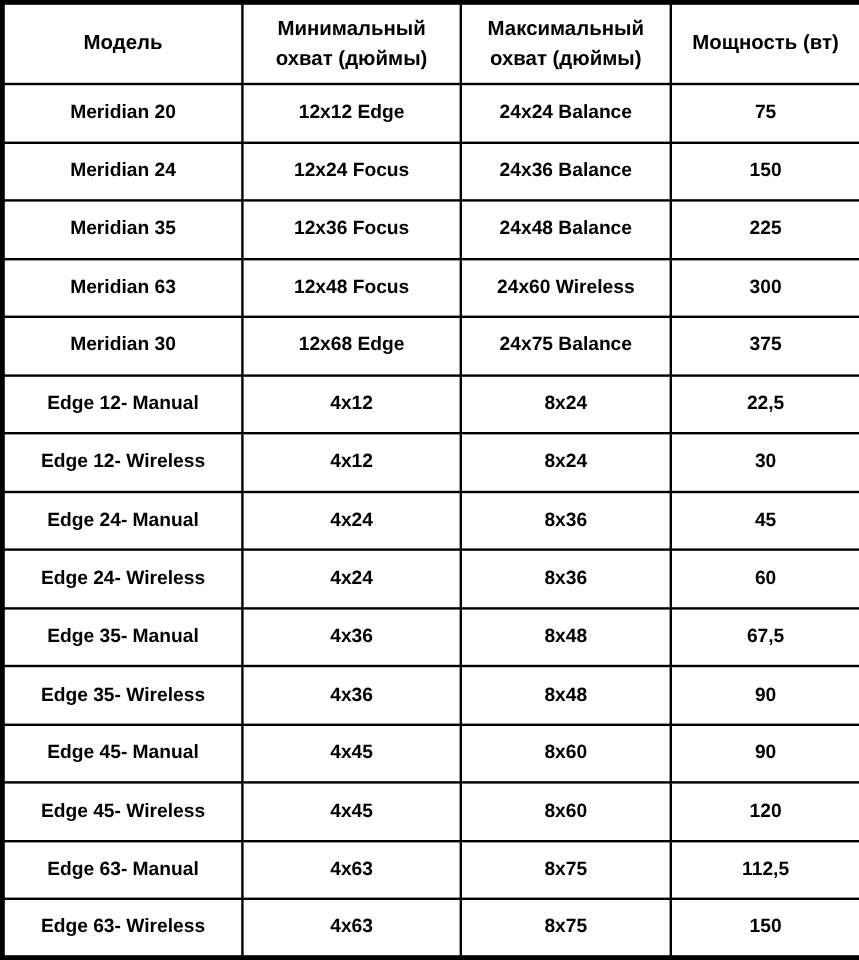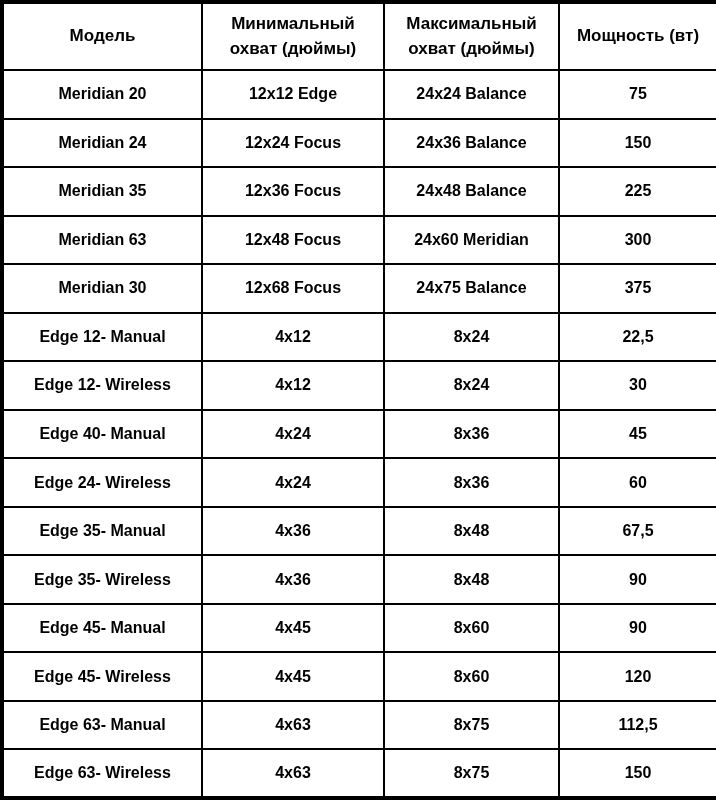--- a/index.html
+++ b/index.html
@@ -78,43 +78,43 @@
         </tr>
         <tr>
           <td>Meridian 35</td>
           <td>12x36 Focus</td>
           <td>24x48 Balance</td>
           <td>225</td>
         </tr>
         <tr>
           <td>Meridian 63</td>
           <td>12x48 Focus</td>
-          <td>24x60 Meridian</td>
+          <td>24x60 Wireless</td>
           <td>300</td>
         </tr>
         <tr>
           <td>Meridian 30</td>
-          <td>12x68 Focus</td>
+          <td>12x68 Edge</td>
           <td>24x75 Balance</td>
           <td>375</td>
         </tr>
         <tr>
           <td>Edge 12- Manual</td>
           <td>4x12</td>
           <td>8x24</td>
           <td>22,5</td>
         </tr>
         <tr>
           <td>Edge 12- Wireless</td>
           <td>4x12</td>
           <td>8x24</td>
           <td>30</td>
         </tr>
         <tr>
-          <td>Edge 40- Manual</td>
+          <td>Edge 24- Manual</td>
           <td>4x24</td>
           <td>8x36</td>
           <td>45</td>
         </tr>
         <tr>
           <td>Edge 24- Wireless</td>
           <td>4x24</td>
           <td>8x36</td>
           <td>60</td>
         </tr>

